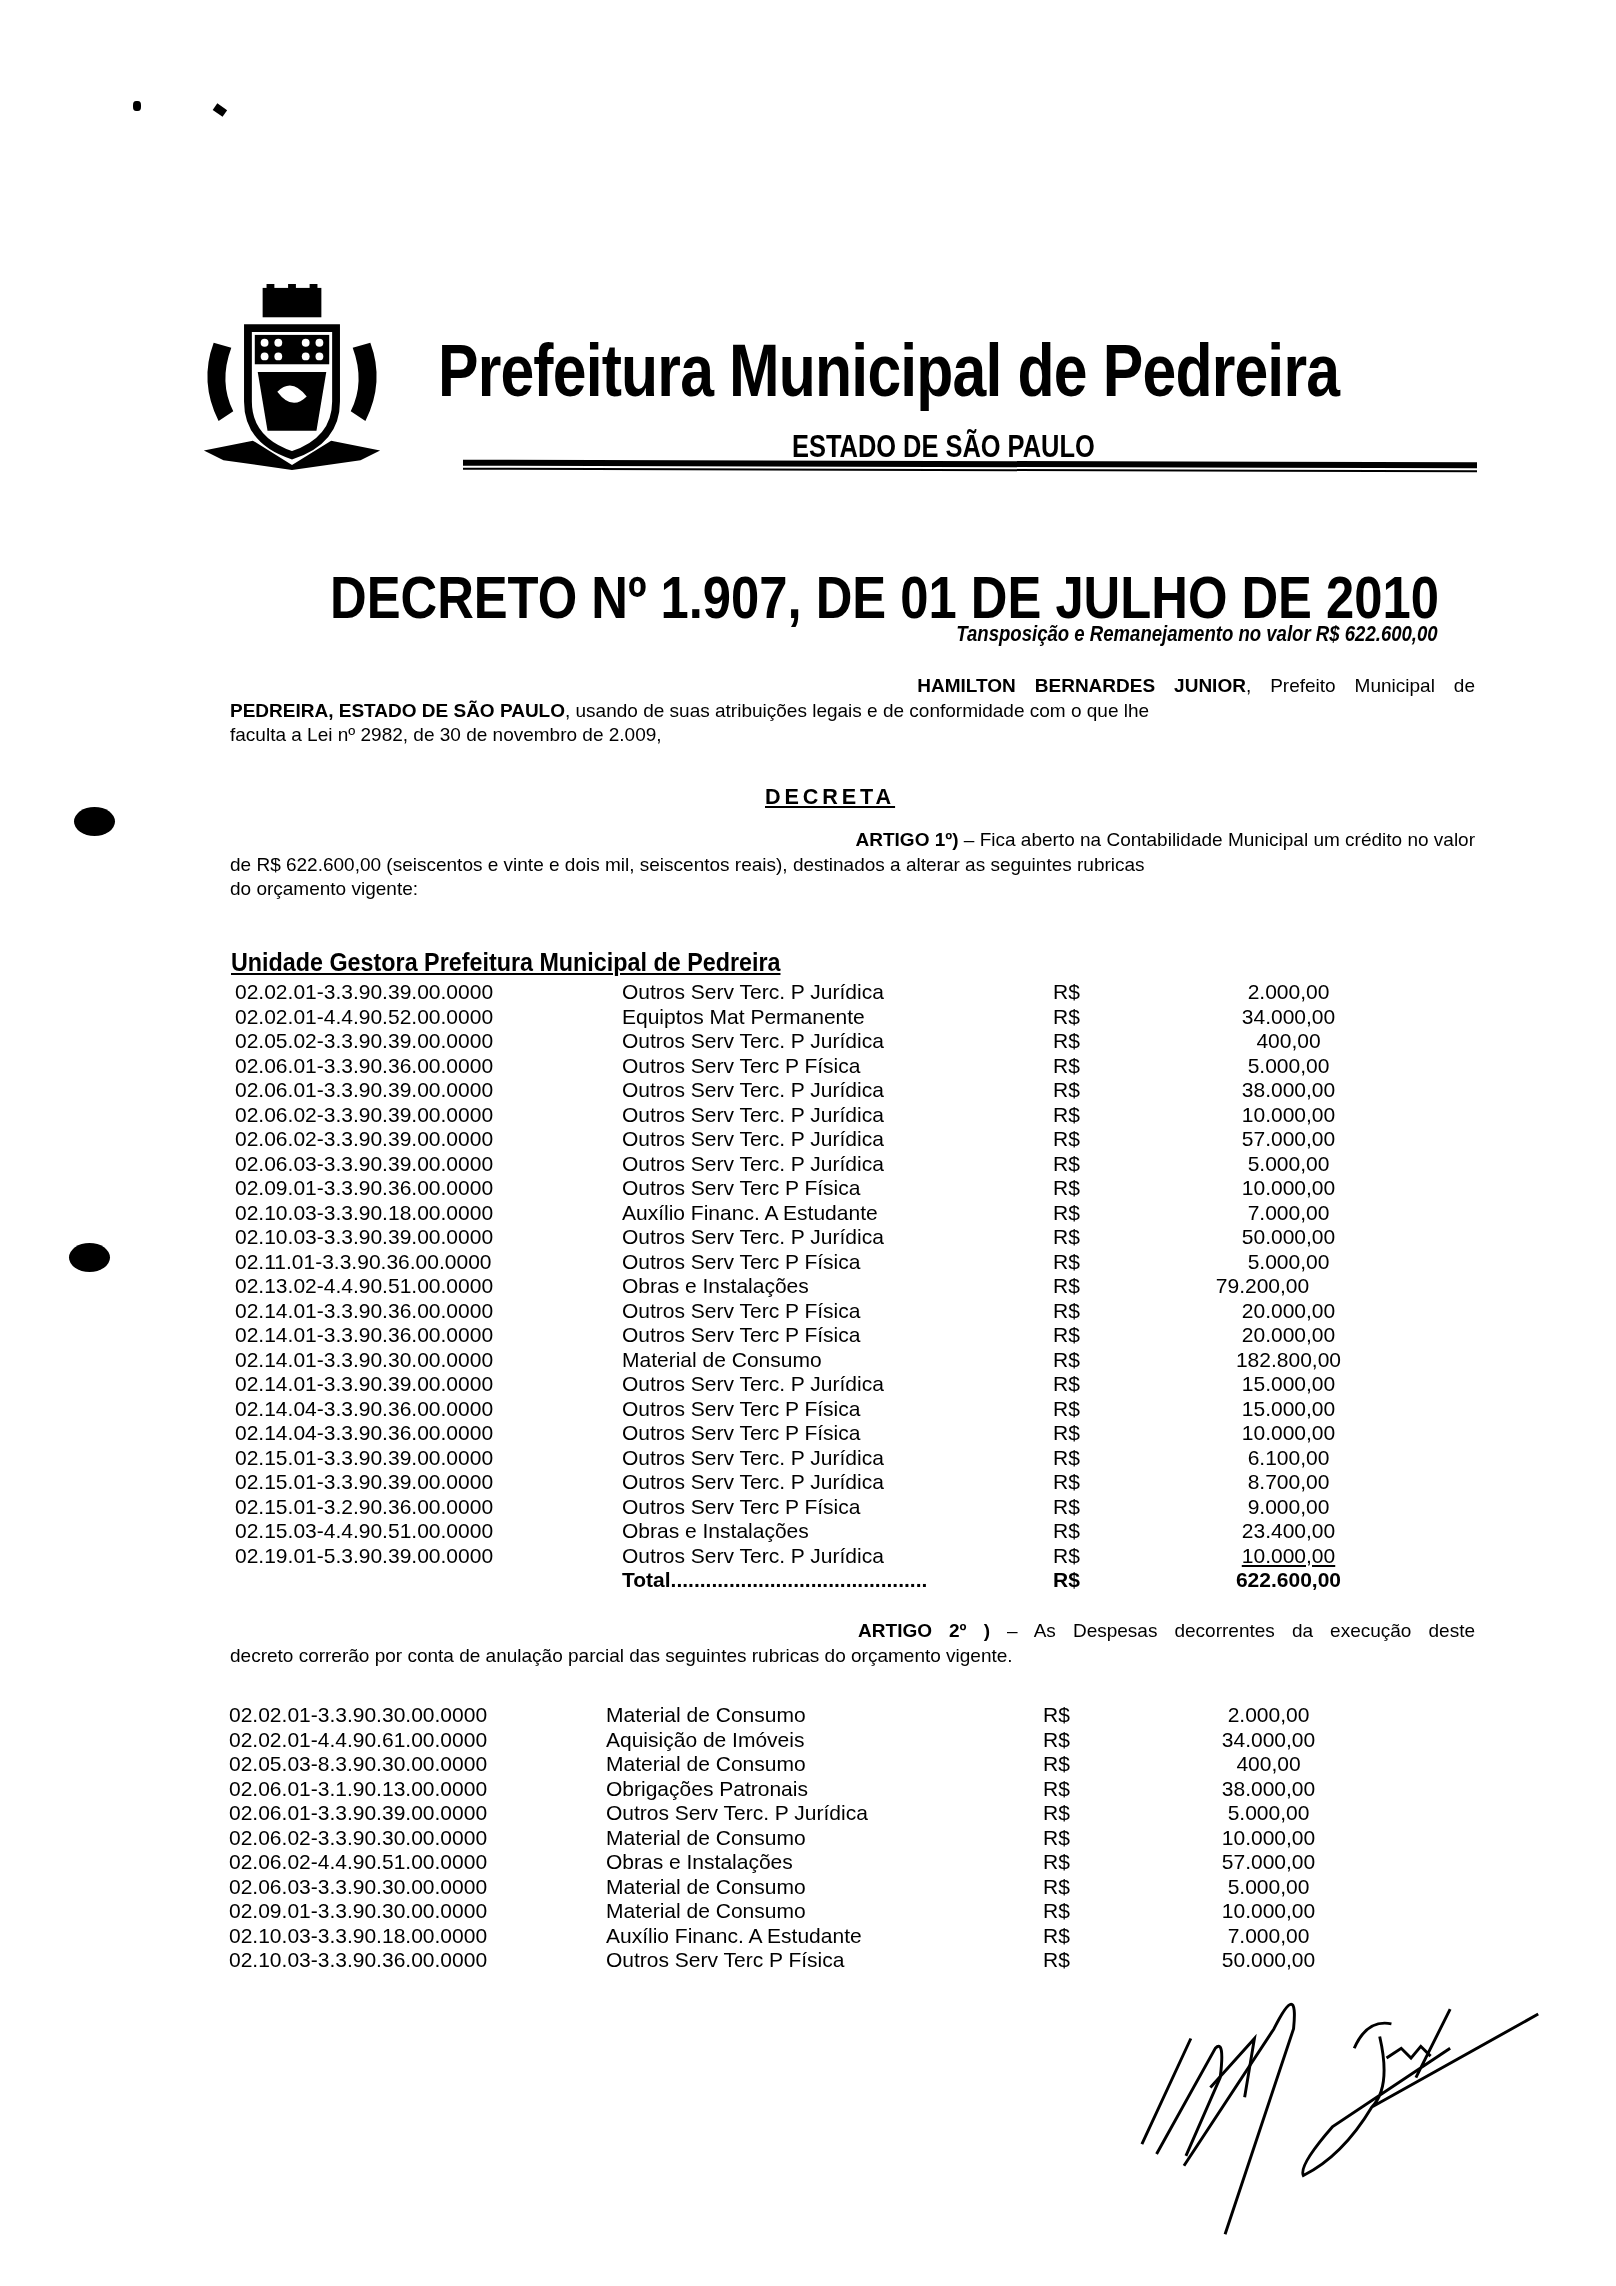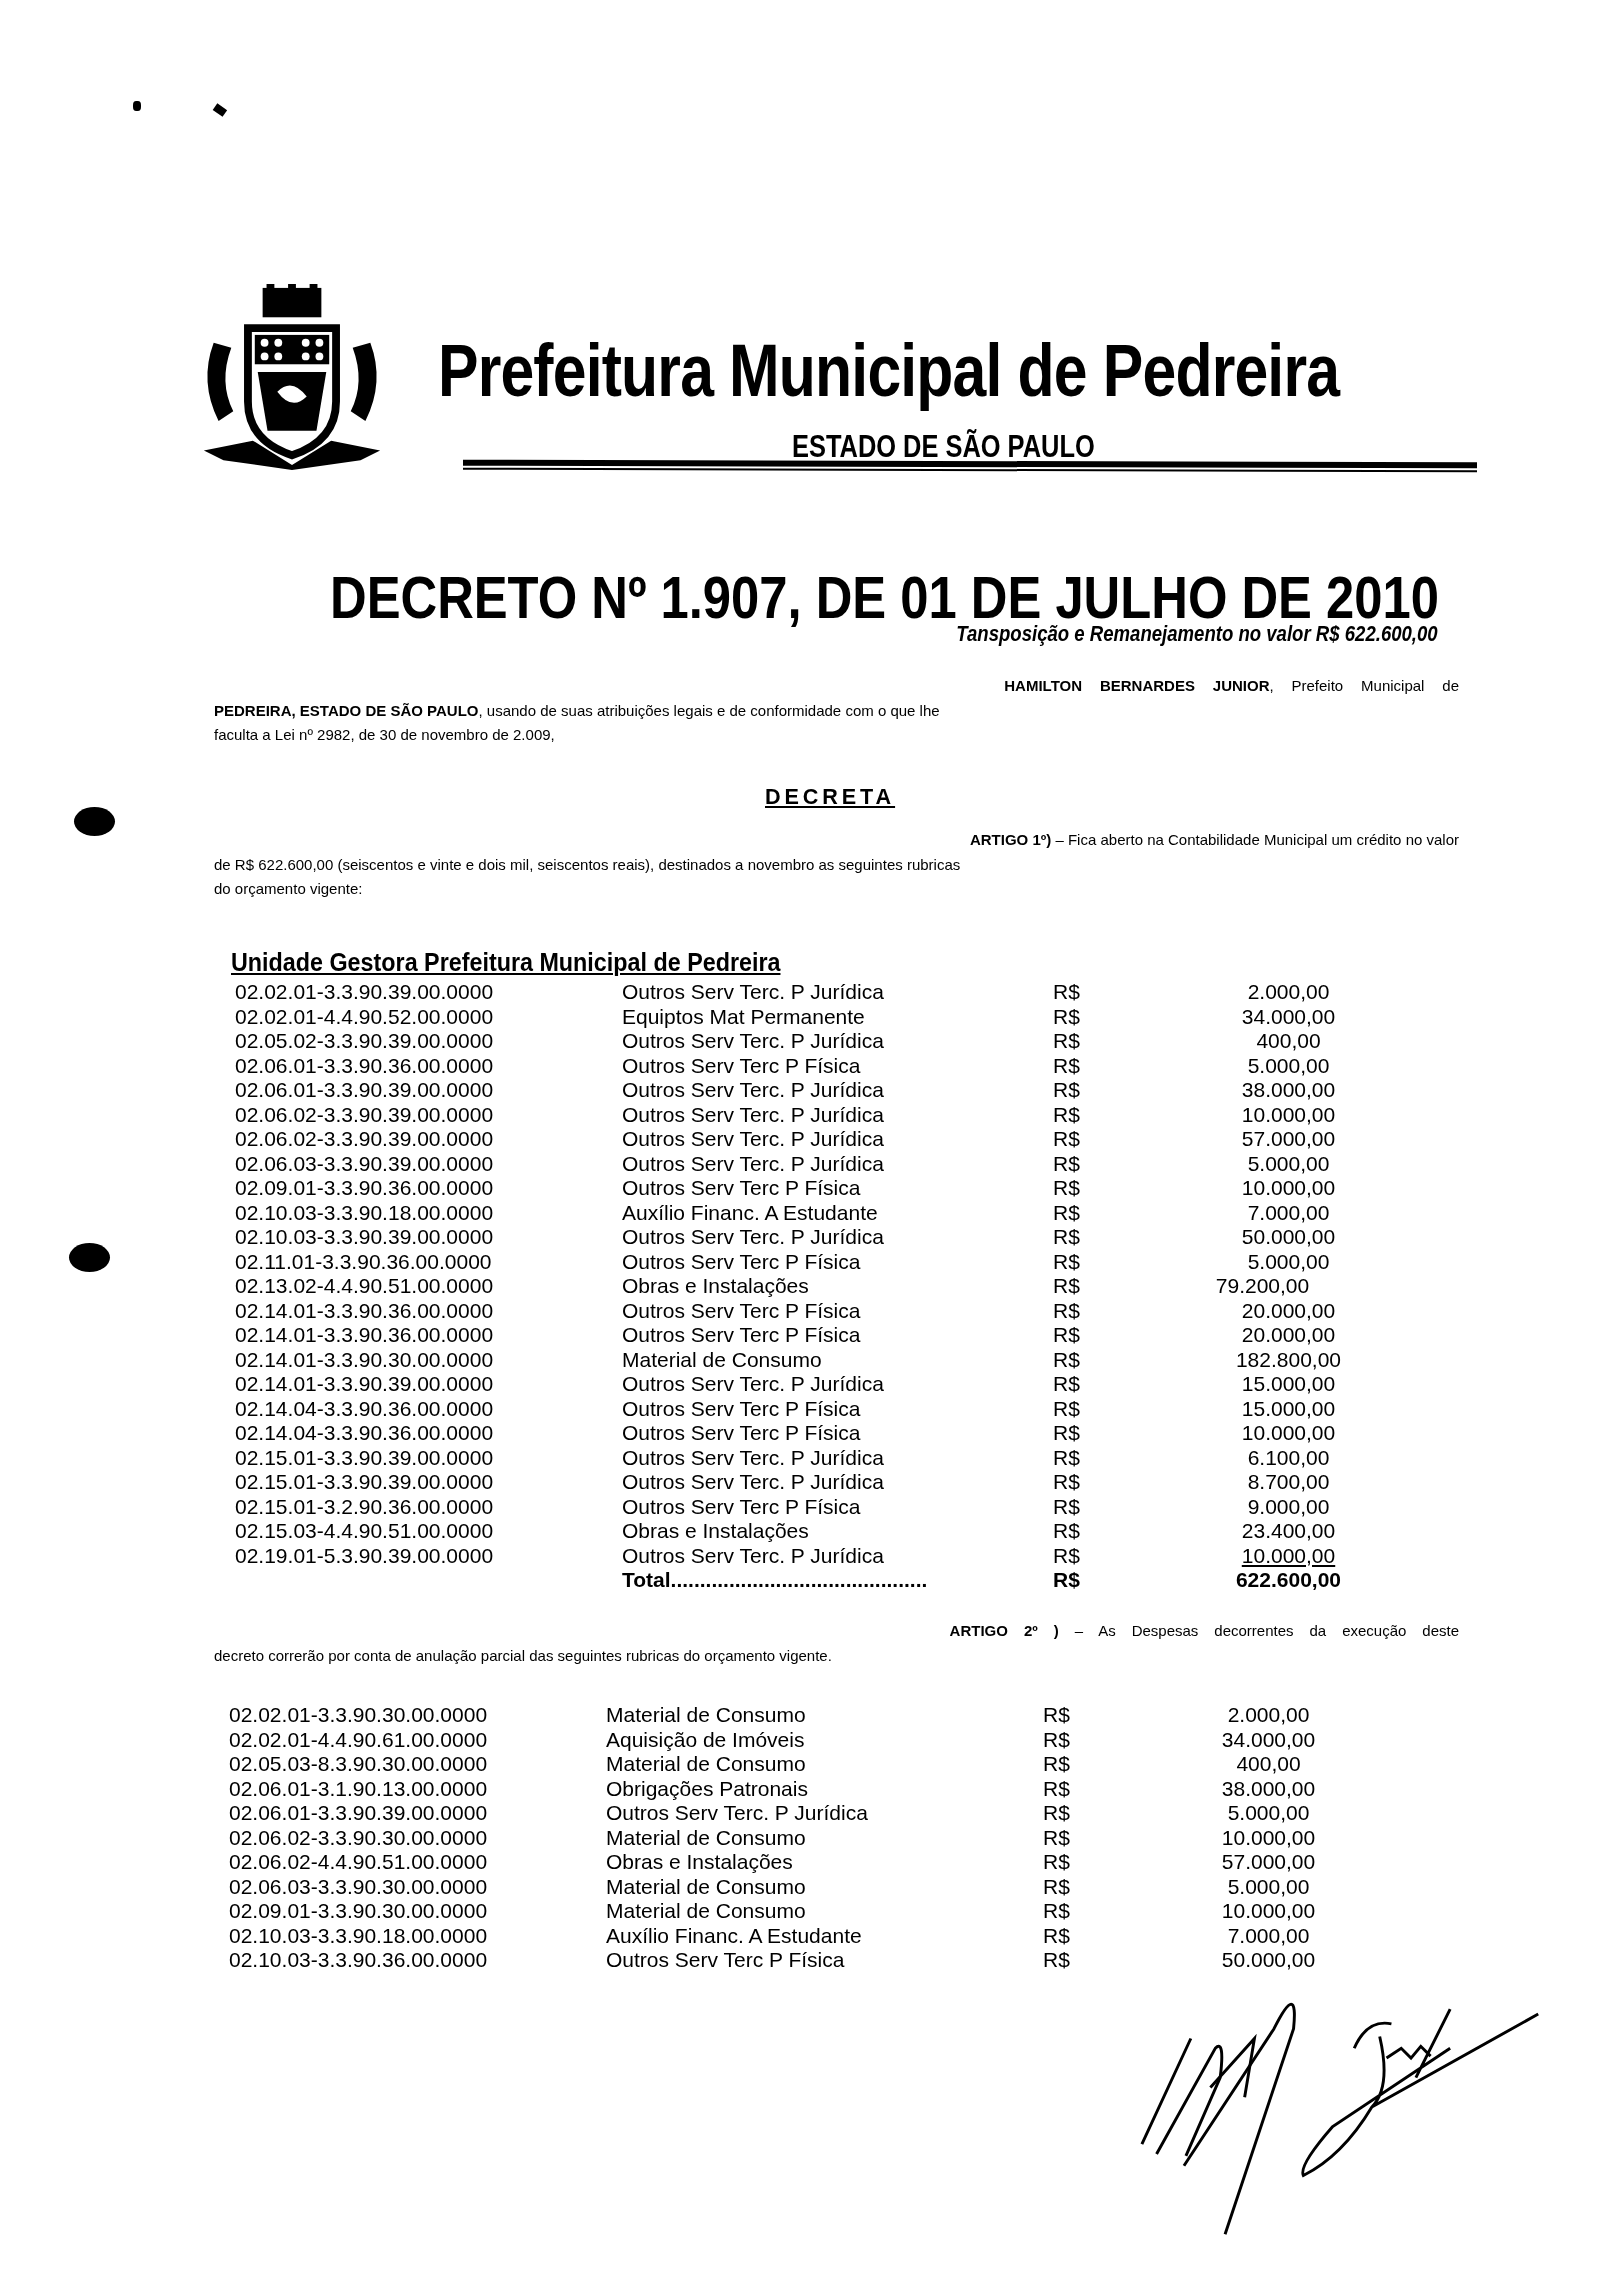--- a/index.html
+++ b/index.html
@@ -28,21 +28,21 @@
     .decree-title {
       left: 330px; top: 564px; font-size: 59px; font-weight: bold; white-space: nowrap;
       transform: scaleX(0.86); transform-origin: left top;
     }
     .decree-subtitle {
       right: 178px; top: 621px; font-size: 21.6px; font-weight: bold; font-style: italic; white-space: nowrap;
       transform: scaleX(0.86); transform-origin: right top;
     }
 
     .para {
-      left: 214px; width: 1245px; font-size: 15px; line-height: 24.5px;
+      left: 230px; width: 1245px; font-size: 19px; line-height: 24.5px;
       text-align: justify; text-align-last: auto;
     }
     .para .line { display: block; white-space: nowrap; }
     .indent-line { display: block; text-align: right; white-space: nowrap; }
     .decreta {
       left: 765px; top: 784px; font-size: 21.6px; font-weight: bold; letter-spacing: 3.9px;
       text-decoration: underline;
     }
 
     .section-head {
@@ -106,21 +106,21 @@
 <div class="abs para" style="top:674px;">
   <span class="indent-line" style="word-spacing:13.7px;"><b>HAMILTON BERNARDES JUNIOR</b><span>, Prefeito Municipal de</span></span>
   <span class="line"><b>PEDREIRA, ESTADO DE SÃO PAULO</b><span>, usando de suas atribuições legais e de conformidade com o que lhe</span></span>
   <span class="line">faculta a Lei nº 2982, de 30 de novembro de 2.009,</span>
 </div>
 
 <div class="abs decreta">DECRETA</div>
 
 <div class="abs para" style="top:828px;">
   <span class="indent-line"><b>ARTIGO 1º)</b><span> – Fica aberto na Contabilidade Municipal um crédito no valor</span></span>
-  <span class="line">de R$  622.600,00 (seiscentos e vinte e dois mil, seiscentos reais), destinados a novembro as seguintes rubricas</span>
+  <span class="line">de R$  622.600,00 (seiscentos e vinte e dois mil, seiscentos reais), destinados a alterar as seguintes rubricas</span>
   <span class="line">do orçamento vigente:</span>
 </div>
 
 <div class="abs section-head">Unidade Gestora Prefeitura Municipal de Pedreira</div>
 
 <div class="tbl" id="t1" style="left:235px;top:980px;width:1078px;">
     <div class="row">
       <span class="c-code">02.02.01-3.3.90.39.00.0000</span>
       <span class="c-desc" style="left:387px">Outros Serv Terc. P Jurídica</span>
       <span class="c-cur" style="left:818px">R$</span>

